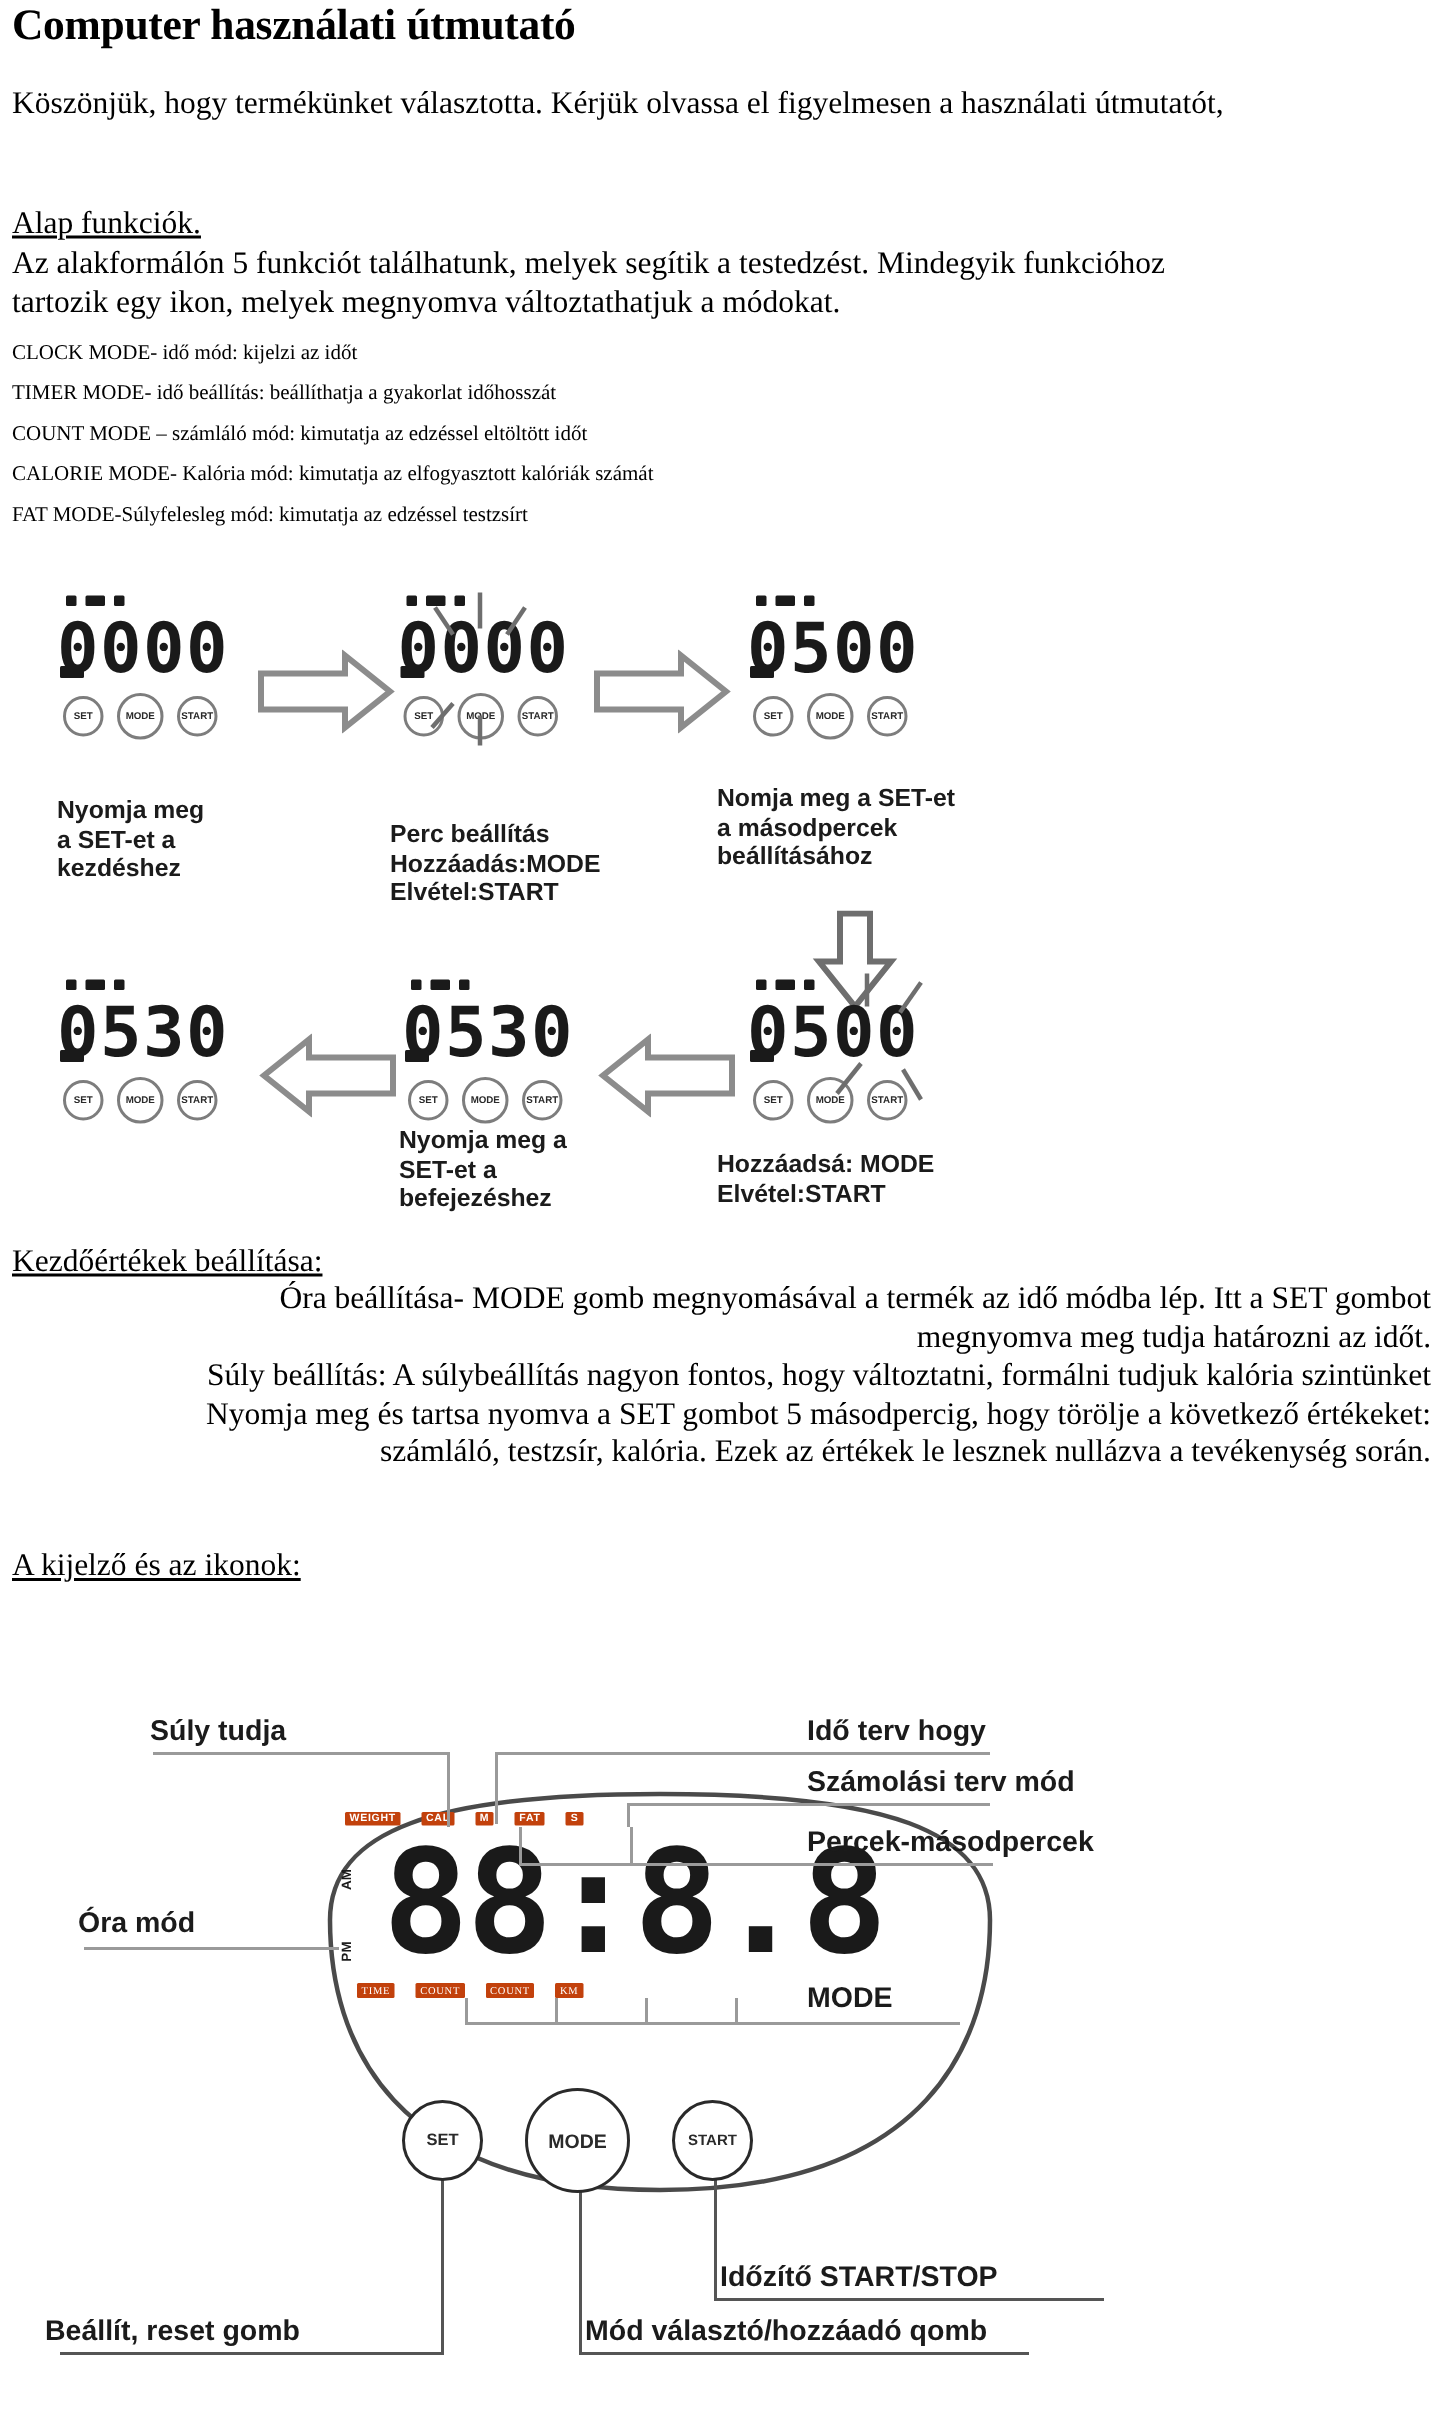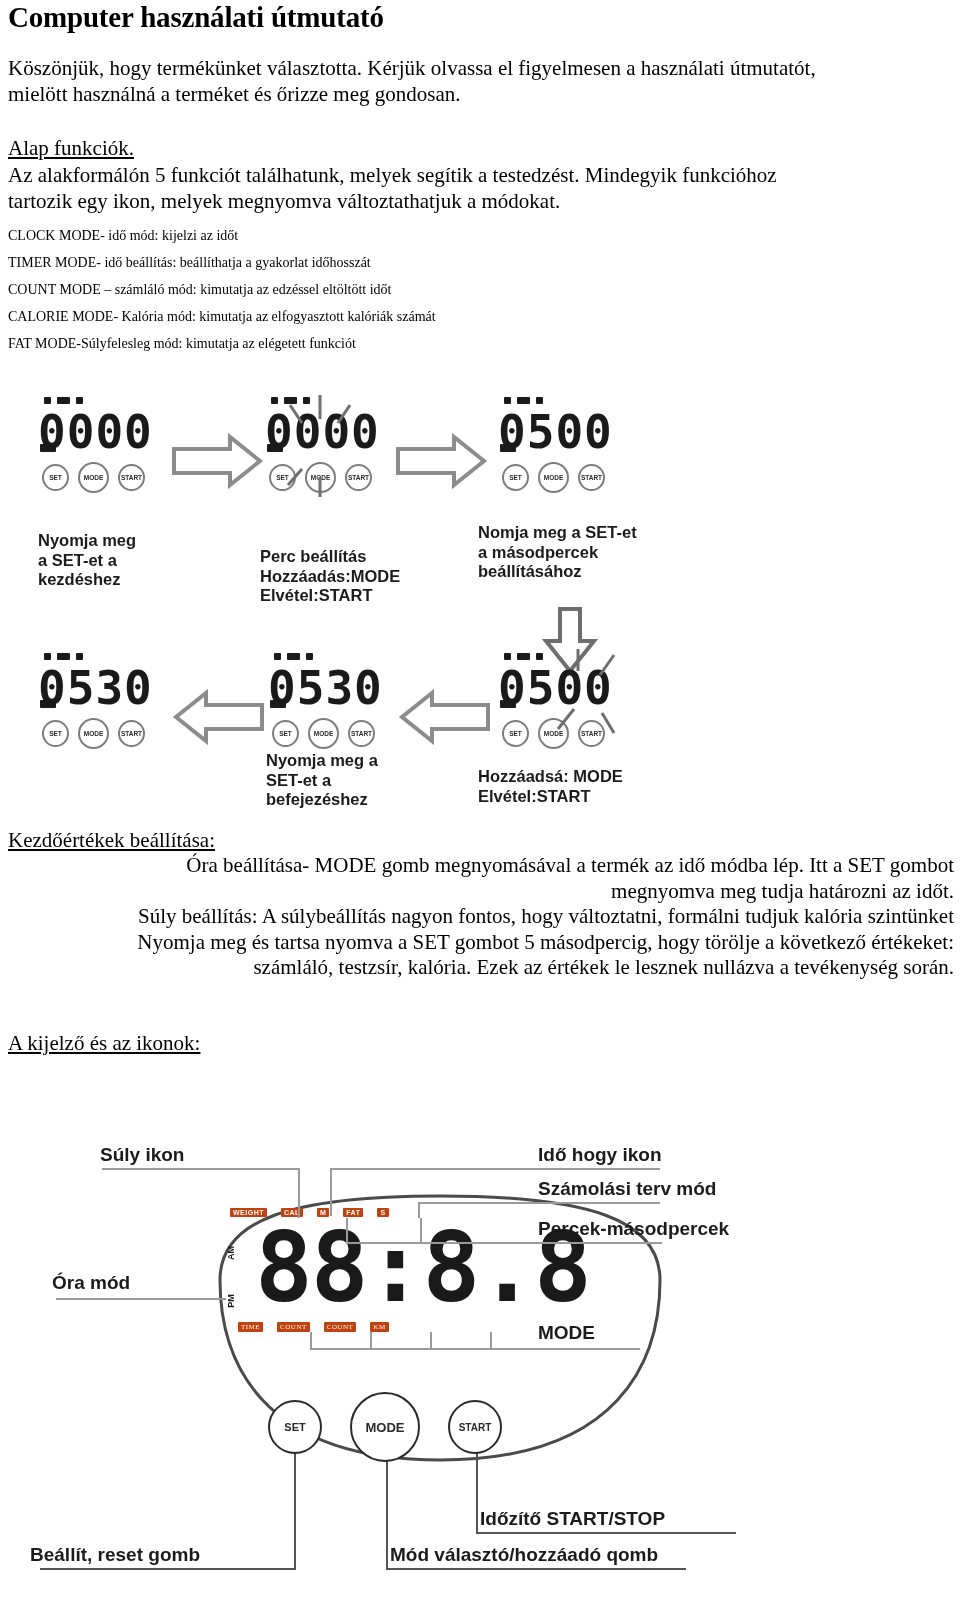--- a/index.html
+++ b/index.html
@@ -244,36 +244,35 @@
 </style>
 </head>
 <body>
 
 <div class="page">
 
   <div class="doc-title">Computer használati útmutató</div>
 
   <div class="intro">
     <p>Köszönjük, hogy termékünket választotta. Kérjük olvassa el figyelmesen a használati útmutatót,</p>
-    <p>mielött használná a terméket és őrizze meg gondosan.</p>
   </div>
 
   <div class="section-head">Alap funkciók.</div>
 
   <div class="funcs">
     <p>Az alakformálón 5 funkciót találhatunk, melyek segítik a testedzést. Mindegyik funkcióhoz</p>
     <p>tartozik egy ikon, melyek megnyomva változtathatjuk a módokat.</p>
   </div>
 
   <div class="modelist">
     <p>CLOCK MODE- idő mód: kijelzi az időt</p>
     <p>TIMER MODE- idő beállítás: beállíthatja a gyakorlat időhosszát</p>
     <p>COUNT MODE – számláló mód: kimutatja az edzéssel eltöltött időt</p>
     <p>CALORIE MODE- Kalória mód: kimutatja az elfogyasztott kalóriák számát</p>
-    <p>FAT MODE-Súlyfelesleg mód: kimutatja az elégetett funkciót</p>
+    <p>FAT MODE-Súlyfelesleg mód: kimutatja az edzéssel testzsírt</p>
   </div>
 
   <div class="fig1">
 
     <div class="lcd-group" style="left:18px; top:14px;">
       <div class="lcd-digits">
         <div class="lcd-topbar">
           <span class="seg-pill sm"></span>
           <span class="seg-pill"></span>
           <span class="seg-pill sm"></span>
@@ -468,22 +467,22 @@
     <div class="ind-bot">
       <span class="ind-block">TIME</span>
       <span class="ind-block">COUNT</span>
       <span class="ind-block">COUNT</span>
       <span class="ind-block">KM</span>
     </div>
 
     <span class="ampm" style="left:194px; top:148px;">AM</span>
     <span class="ampm" style="left:194px; top:196px;">PM</span>
 
-    <div class="callout" style="left:70px; top:44px;">Súly ikon</div>
-    <div class="callout" style="left:508px; top:44px;">Idő hogy ikon</div>
+    <div class="callout" style="left:70px; top:44px;">Súly tudja</div>
+    <div class="callout" style="left:508px; top:44px;">Idő terv hogy</div>
     <div class="callout" style="left:508px; top:78px;">Számolási terv mód</div>
     <div class="callout" style="left:508px; top:118px;">Percek-másodpercek</div>
     <div class="callout" style="left:22px; top:172px;">Óra mód</div>
     <div class="callout" style="left:508px; top:222px;">MODE</div>
     <div class="callout" style="left:450px; top:408px;">Időzítő START/STOP</div>
     <div class="callout" style="left:360px; top:444px;">Mód választó/hozzáadó qomb</div>
     <div class="callout" style="left:0px; top:444px;">Beállít, reset gomb</div>
 
     <div class="leader h" style="left:72px;  top:68px;  width:198px;"></div>
     <div class="leader v" style="left:268px; top:68px;  height:50px;"></div>

